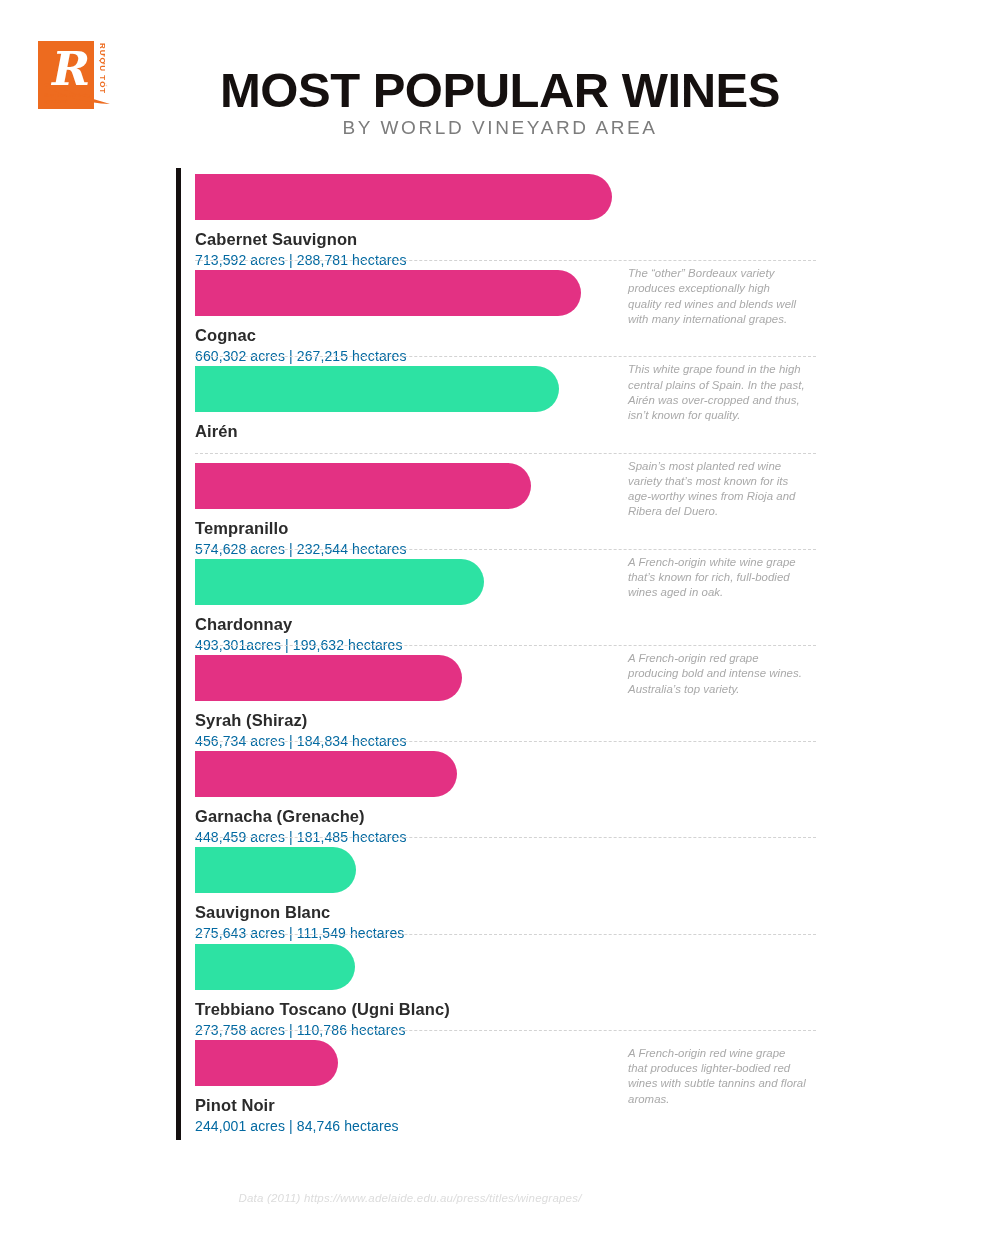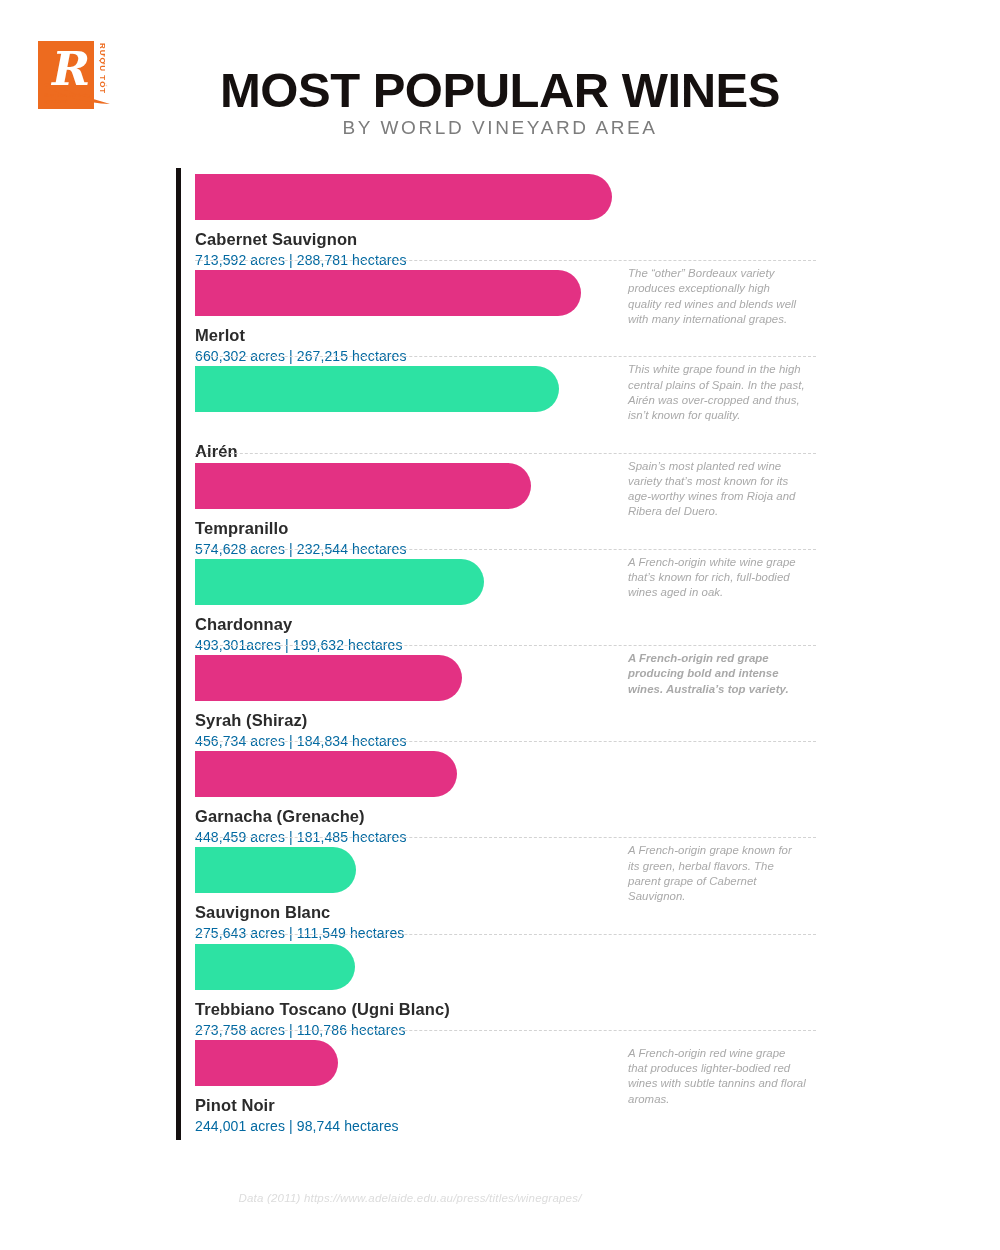--- a/index.html
+++ b/index.html
@@ -201,28 +201,28 @@
   <div id="axis-line"></div>
   <div id="rows-container">
       <div class="row" style="top: 0px; height: 96.2px;">
         <div class="bar" style="width: 417px; background: rgb(227, 49, 131);"></div>
         <div class="wine-name" style="top: 62px;">Cabernet Sauvignon</div>
         <div class="wine-stats" style="top: 84px;">713,592 acres | 288,781 hectares</div>
         <div class="sep" style="top: 92.2px;"></div>
       </div>
       <div class="row" style="top: 96.2px; height: 96.2px;">
         <div class="bar" style="width: 386px; background: rgb(227, 49, 131);"></div>
-        <div class="wine-name" style="top: 62px;">Merlot</div>
+        <div class="wine-name" style="top: 62px;">Cognac</div>
         <div class="wine-stats" style="top: 84px;">660,302 acres | 267,215 hectares</div>
         <div class="desc" style="top: 2px;">The “other” Bordeaux variety produces exceptionally high quality red wines and blends well with many international grapes.</div>
         <div class="sep" style="top: 92.2px;"></div>
       </div>
       <div class="row" style="top: 192.4px; height: 96.2px;">
         <div class="bar" style="width: 364px; background: rgb(45, 226, 163);"></div>
-        <div class="wine-name" style="top: 62px; margin-top: 20px;">Airén</div>
+        <div class="wine-name" style="top: 62px;">Airén</div>
         <div class="wine-stats" style="top: 84px; margin-top: 22px;">623,604 acres | 252,364 hectares</div>
         <div class="desc" style="top: 2px;">This white grape found in the high central plains of Spain. In the past, Airén was over-cropped and thus, isn’t known for quality.</div>
         <div class="sep" style="top: 92.2px;"></div>
       </div>
       <div class="row" style="top: 288.6px; height: 96.2px;">
         <div class="bar" style="width: 336px; background: rgb(227, 49, 131);"></div>
         <div class="wine-name" style="top: 62px;">Tempranillo</div>
         <div class="wine-stats" style="top: 84px;">574,628 acres | 232,544 hectares</div>
         <div class="desc" style="top: 2px;">Spain’s most planted red wine variety that’s most known for its age-worthy wines from Rioja and Ribera del Duero.</div>
         <div class="sep" style="top: 92.2px;"></div>
@@ -231,44 +231,43 @@
         <div class="bar" style="width: 289px; background: rgb(45, 226, 163);"></div>
         <div class="wine-name" style="top: 62px;">Chardonnay</div>
         <div class="wine-stats" style="top: 84px;">493,301acres | 199,632 hectares</div>
         <div class="desc" style="top: 2px;">A French-origin white wine grape that’s known for rich, full-bodied wines aged in oak.</div>
         <div class="sep" style="top: 92.2px;"></div>
       </div>
       <div class="row" style="top: 481px; height: 96.2px;">
         <div class="bar" style="width: 267px; background: rgb(227, 49, 131);"></div>
         <div class="wine-name" style="top: 62px;">Syrah (Shiraz)</div>
         <div class="wine-stats" style="top: 84px;">456,734 acres | 184,834 hectares</div>
-        <div class="desc" style="top: 2px; font-weight: bold;">A French-origin red grape producing bold and intense wines. Australia’s top variety.</div>
+        <div class="desc" style="top: 2px;">A French-origin red grape producing bold and intense wines. Australia’s top variety.</div>
         <div class="sep" style="top: 92.2px;"></div>
       </div>
       <div class="row" style="top: 577.2px; height: 96.2px;">
         <div class="bar" style="width: 262px; background: rgb(227, 49, 131);"></div>
         <div class="wine-name" style="top: 62px;">Garnacha (Grenache)</div>
         <div class="wine-stats" style="top: 84px;">448,459 acres | 181,485 hectares</div>
         <div class="sep" style="top: 92.2px;"></div>
       </div>
       <div class="row" style="top: 673.4px; height: 96.2px;">
         <div class="bar" style="width: 161px; background: rgb(45, 226, 163);"></div>
         <div class="wine-name" style="top: 62px;">Sauvignon Blanc</div>
         <div class="wine-stats" style="top: 84px;">275,643 acres | 111,549 hectares</div>
-        <div class="desc" style="top: 2px;">A French-origin grape known for its green, herbal flavors. The parent grape of Cabernet Sauvignon.</div>
         <div class="sep" style="top: 92.2px;"></div>
       </div>
       <div class="row" style="top: 769.6px; height: 96.2px;">
         <div class="bar" style="width: 160px; background: rgb(45, 226, 163);"></div>
         <div class="wine-name" style="top: 62px;">Trebbiano Toscano (Ugni Blanc)</div>
         <div class="wine-stats" style="top: 84px;">273,758 acres | 110,786 hectares</div>
         <div class="sep" style="top: 92.2px;"></div>
       </div>
       <div class="row" style="top: 865.8px; height: 96.2px;">
         <div class="bar" style="width: 143px; background: rgb(227, 49, 131);"></div>
         <div class="wine-name" style="top: 62px;">Pinot Noir</div>
-        <div class="wine-stats" style="top: 84px;">244,001 acres | 98,744 hectares</div>
+        <div class="wine-stats" style="top: 84px;">244,001 acres | 84,746 hectares</div>
         <div class="desc" style="top: 12px;">A French-origin red wine grape that produces lighter-bodied red wines with subtle tannins and floral aromas.</div>
       </div>
     </div>
 </div>
 
 <div id="footer">Data (2011) https://www.adelaide.edu.au/press/titles/winegrapes/</div>
 
 </body></html>

